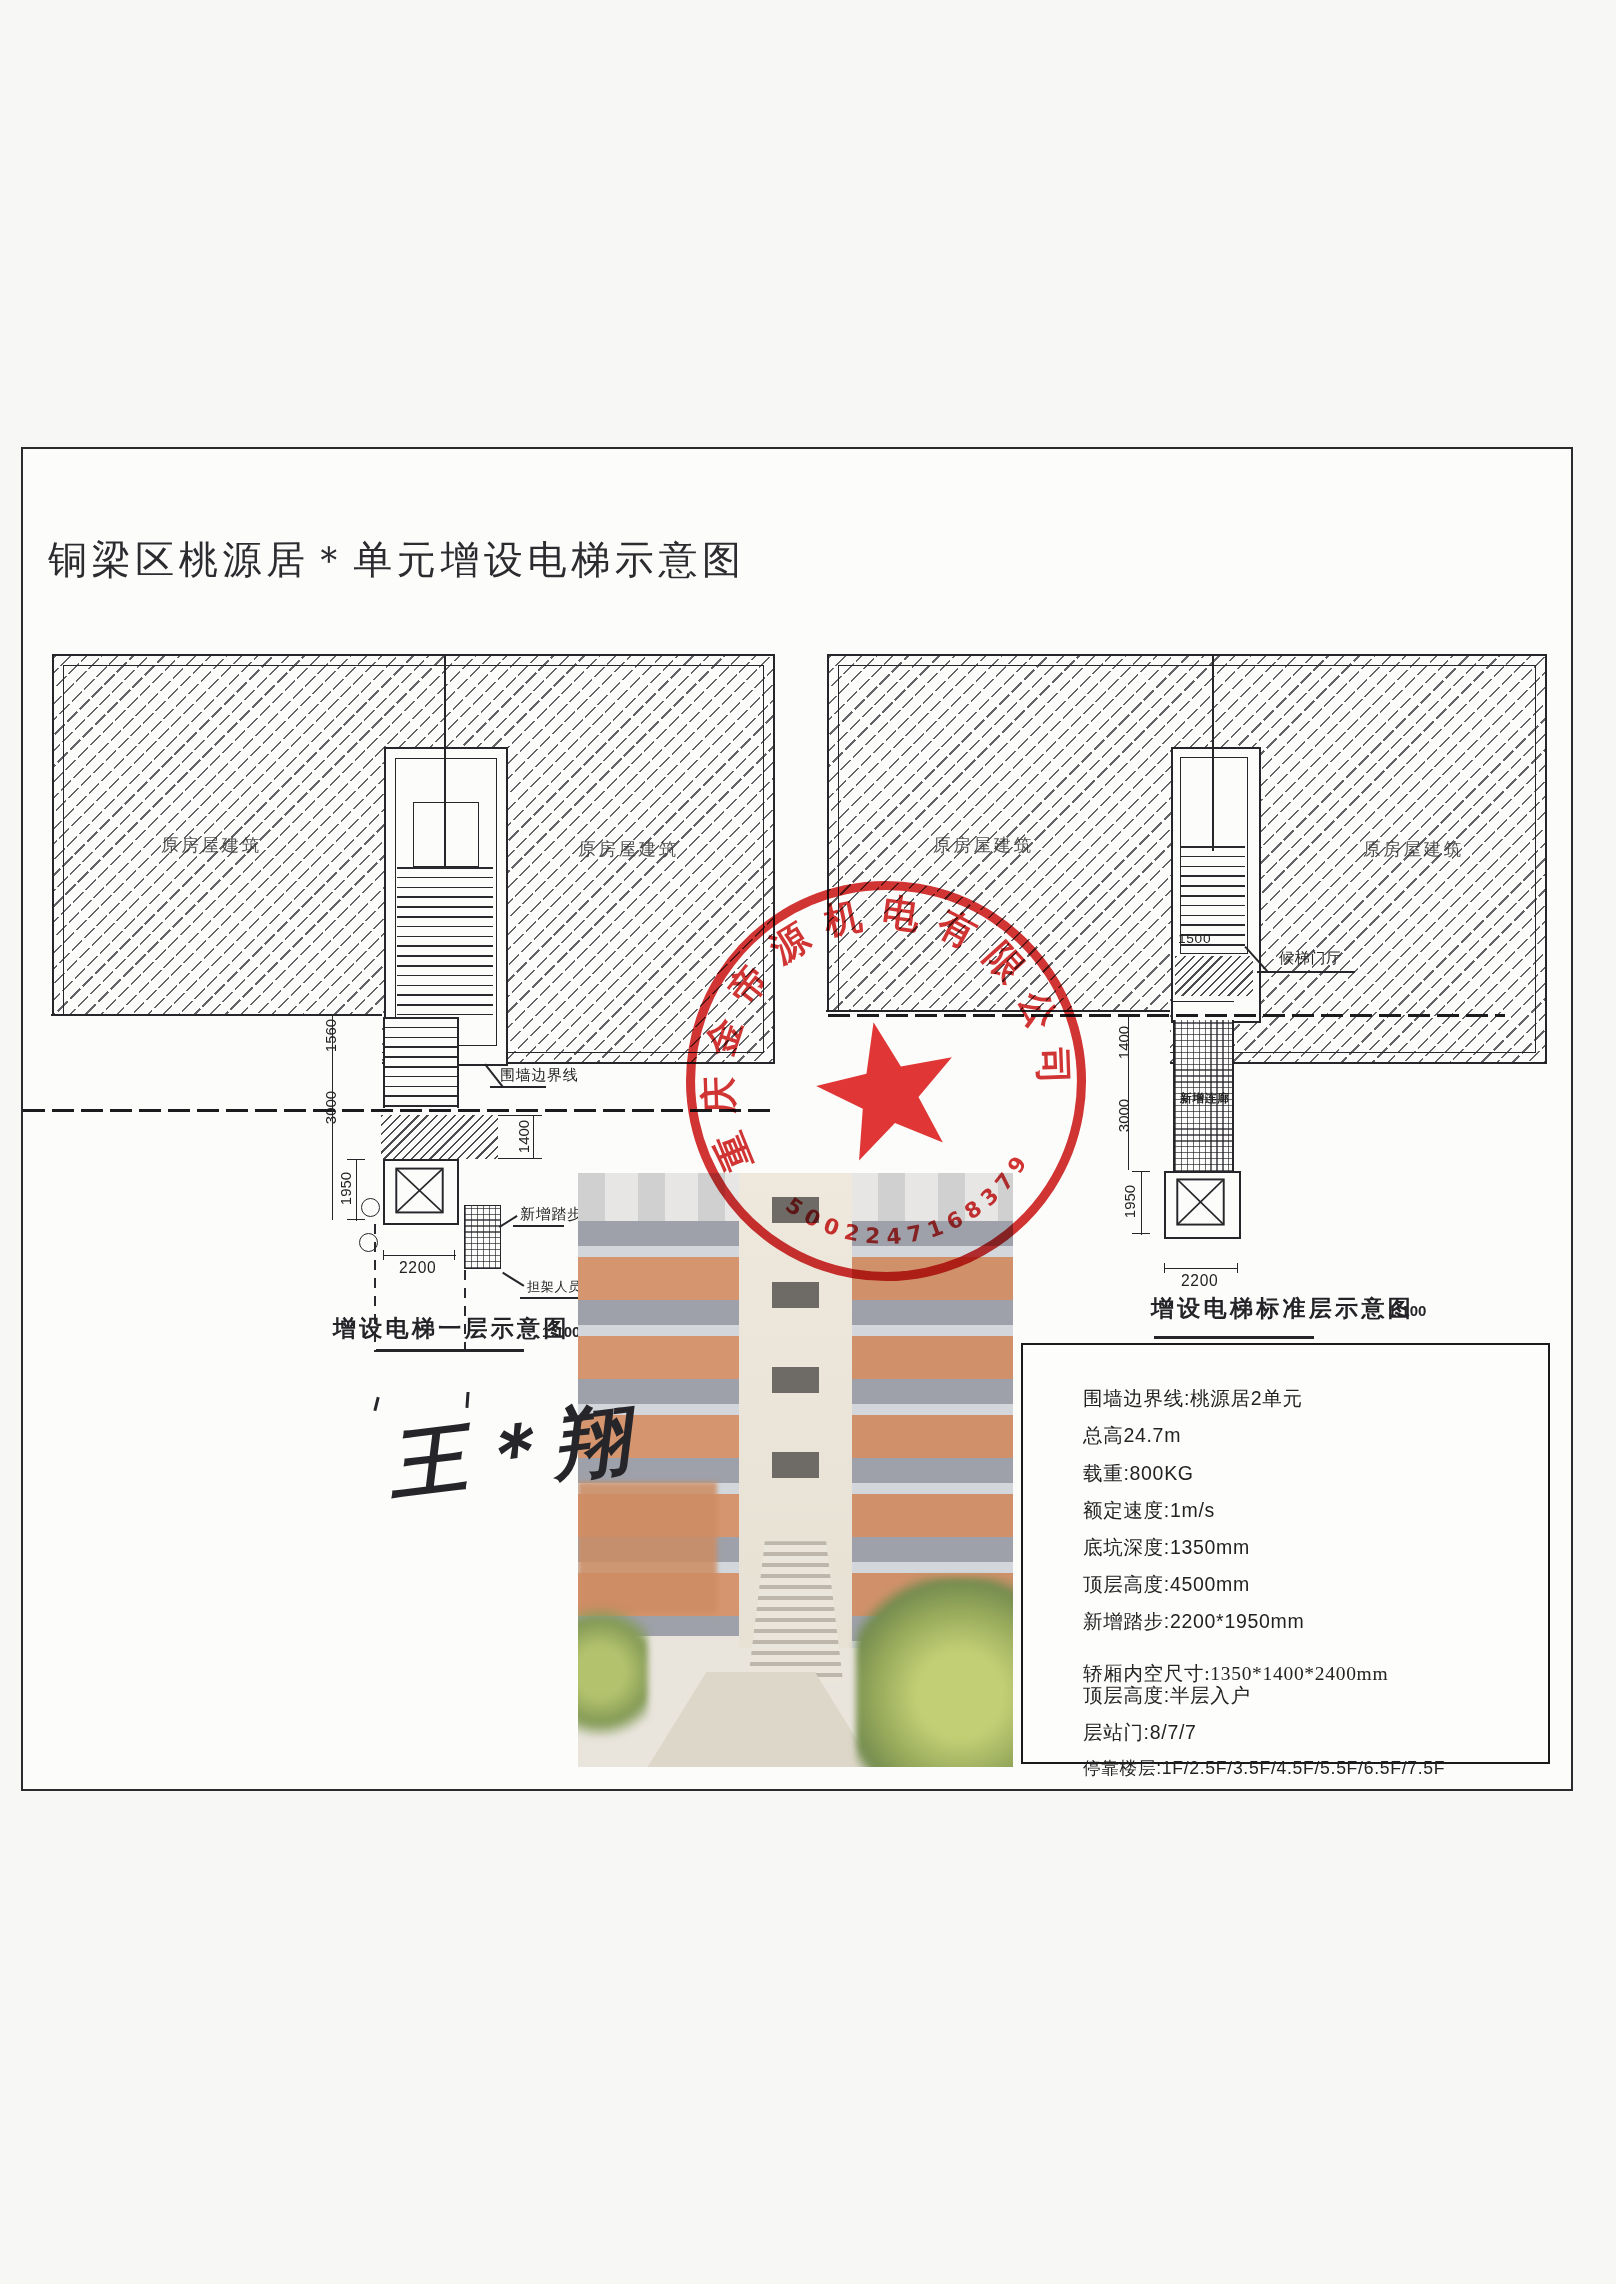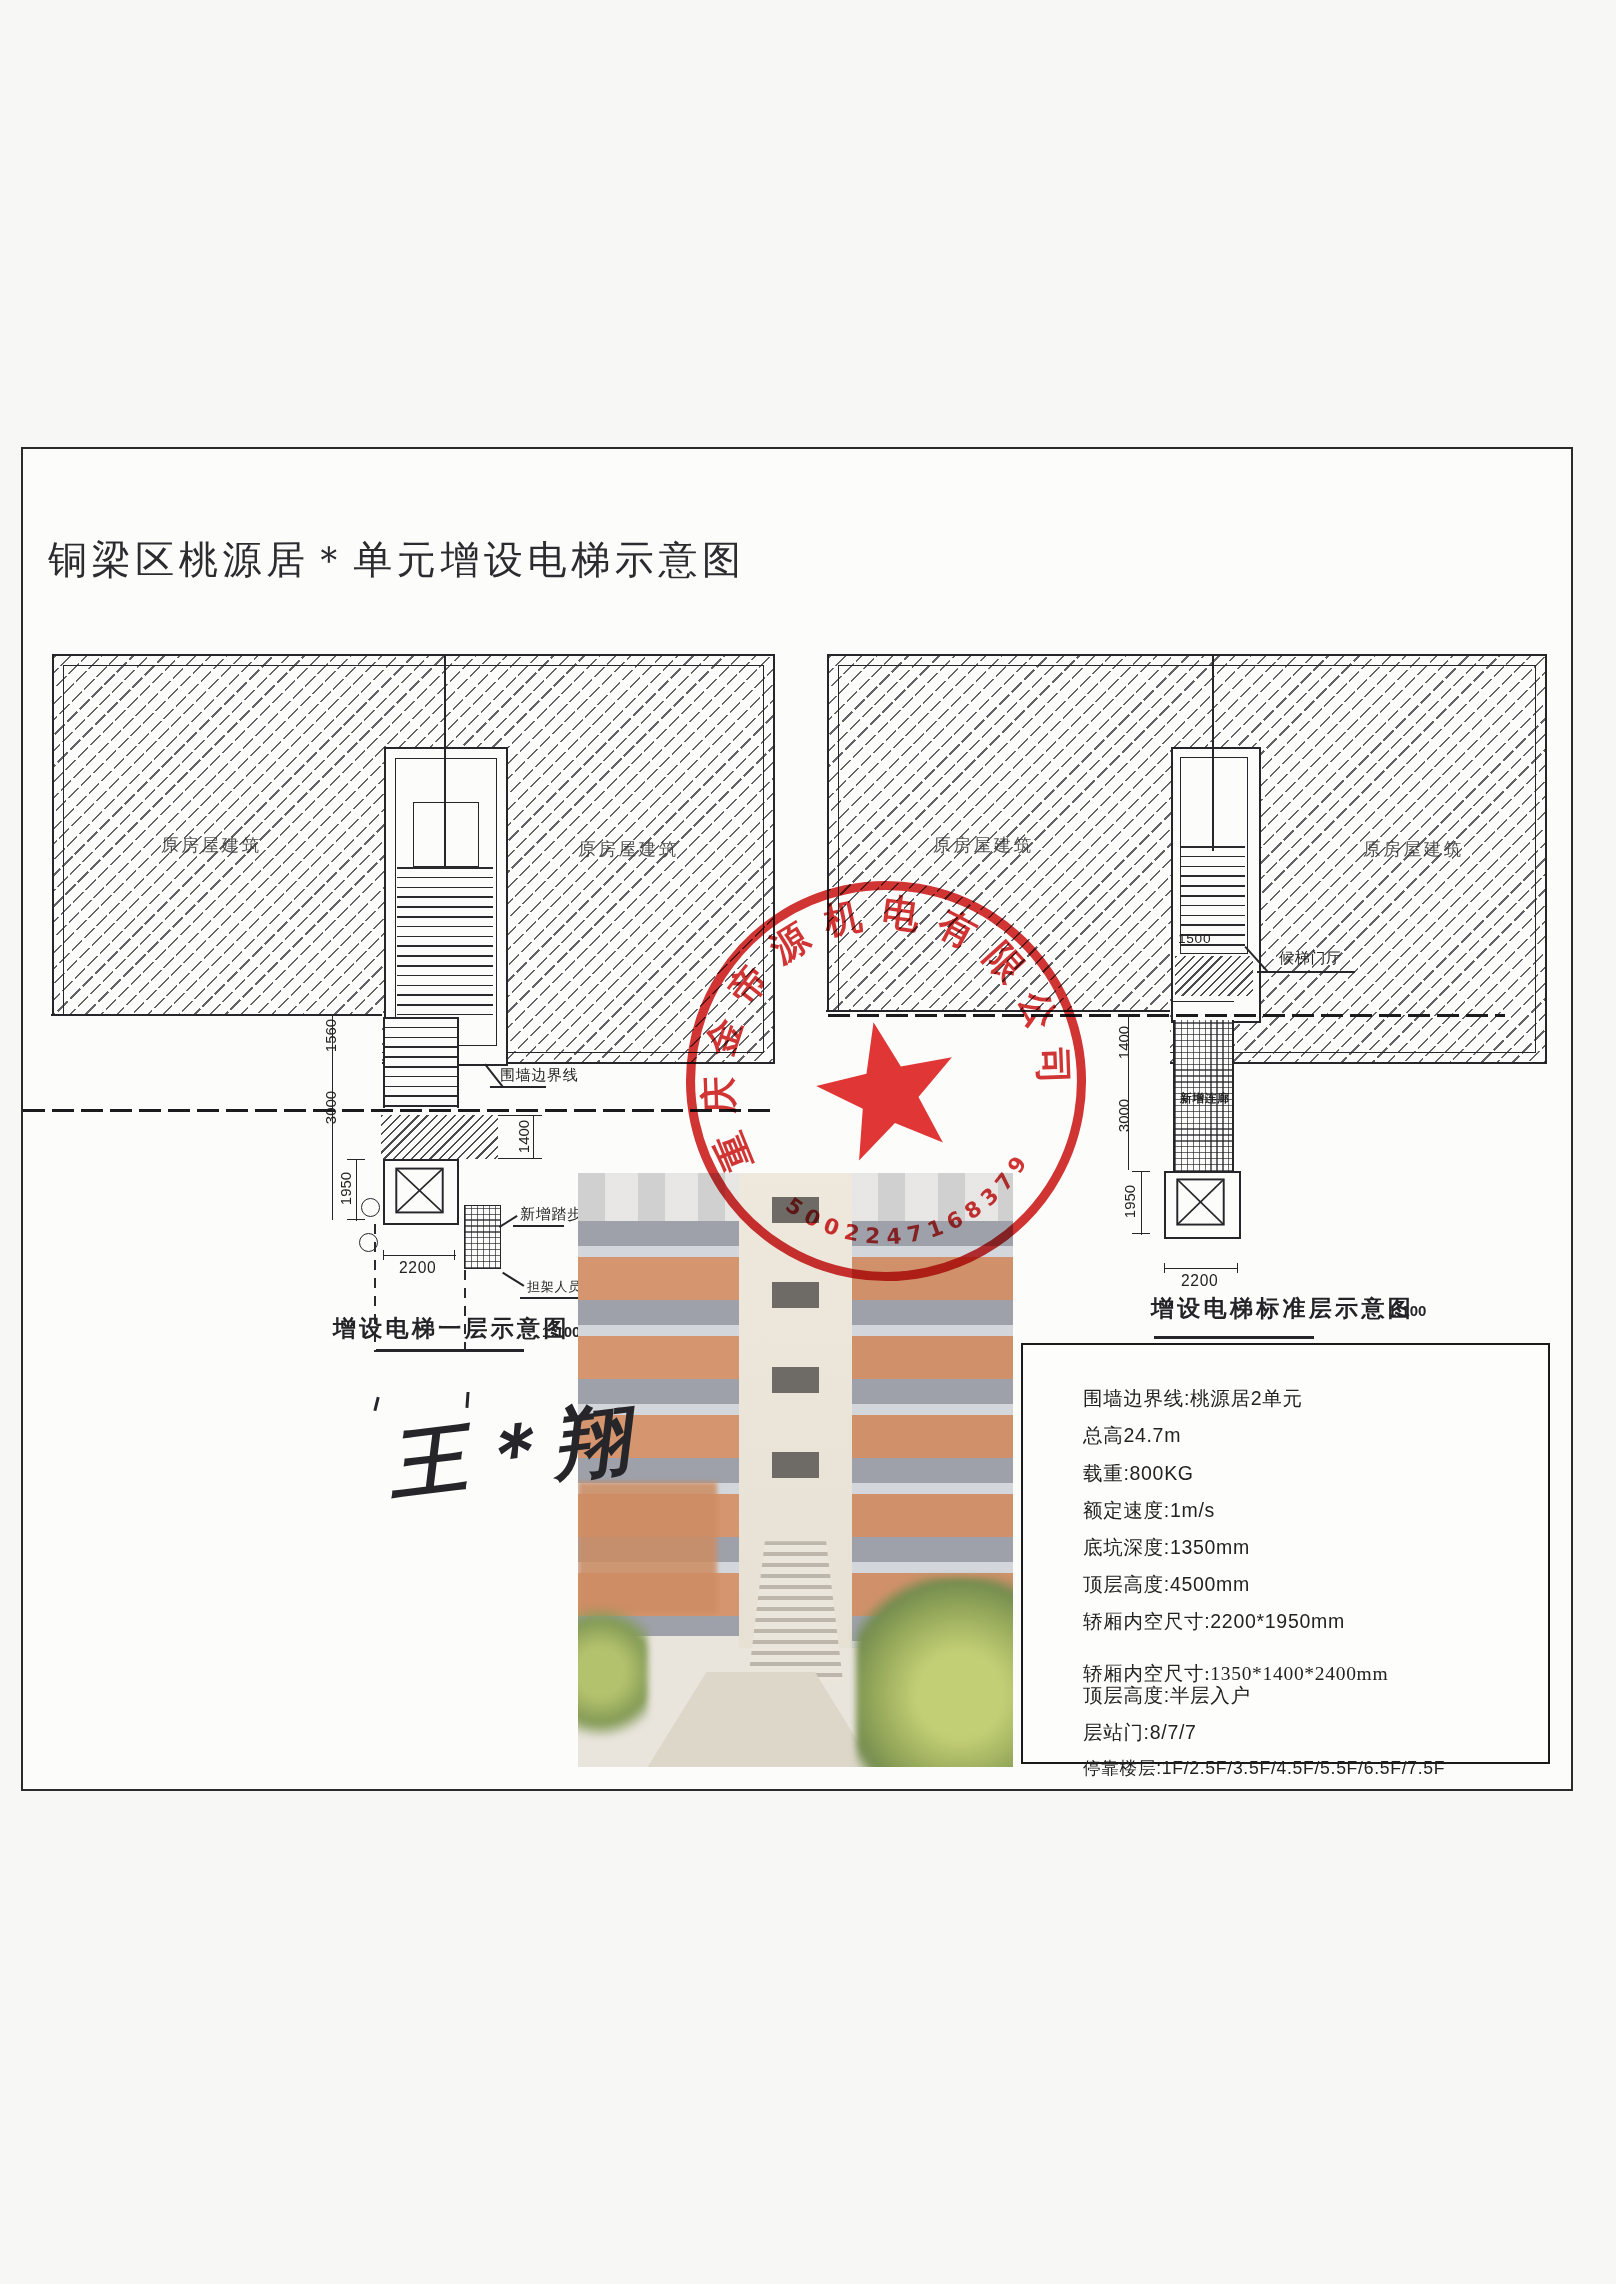--- a/index.html
+++ b/index.html
@@ -183,21 +183,21 @@
   <div style="left:0;top:0;width:100%;height:100%;background:rgba(255,255,255,.14);"></div>
 </div>
 
 <div class="abs infobox">
   <div class="spec-line" style="top:40px;">围墙边界线:桃源居2单元</div>
   <div class="spec-line" style="top:77px;">总高24.7m</div>
   <div class="spec-line" style="top:115px;">载重:800KG</div>
   <div class="spec-line" style="top:152px;">额定速度:1m/s</div>
   <div class="spec-line" style="top:189px;">底坑深度:1350mm</div>
   <div class="spec-line" style="top:226px;">顶层高度:4500mm</div>
-  <div class="spec-line" style="top:263px;">轿厢内空尺寸:2200*1950mm</div>
+  <div class="spec-line" style="top:263px;">新增踏步:2200*1950mm</div>
   <div class="spec-line" style="top:315px;font-family:Liberation Serif, serif;">轿厢内空尺寸:1350*1400*2400mm</div>
   <div class="spec-line" style="top:337px;">顶层高度:半层入户</div>
   <div class="spec-line" style="top:374px;">层站门:8/7/7</div>
   <div class="spec-line" style="top:411px;font-size:17.6px;">停靠楼层:1F/2.5F/3.5F/4.5F/5.5F/6.5F/7.5F</div>
 </div>
 
 <div class="abs tickmark" style="left:375px;top:1397px;width:3.3px;height:14.3px;transform:rotate(14deg);"></div>
 <div class="abs tickmark" style="left:466px;top:1392px;width:3.3px;height:15.6px;transform:rotate(4deg);"></div>
 <div class="abs sig">王＊翔</div>
 

